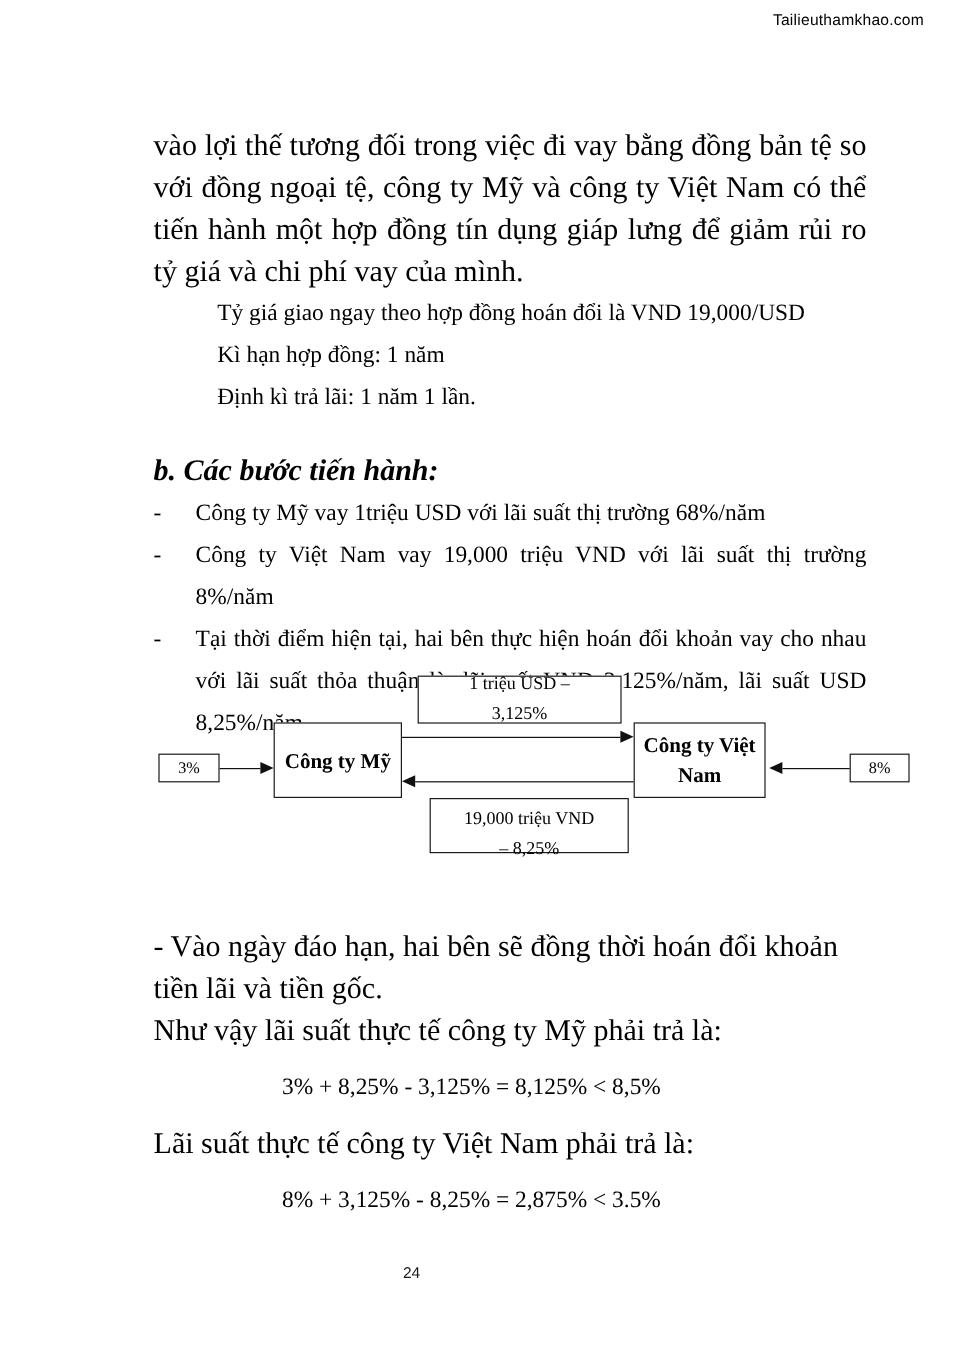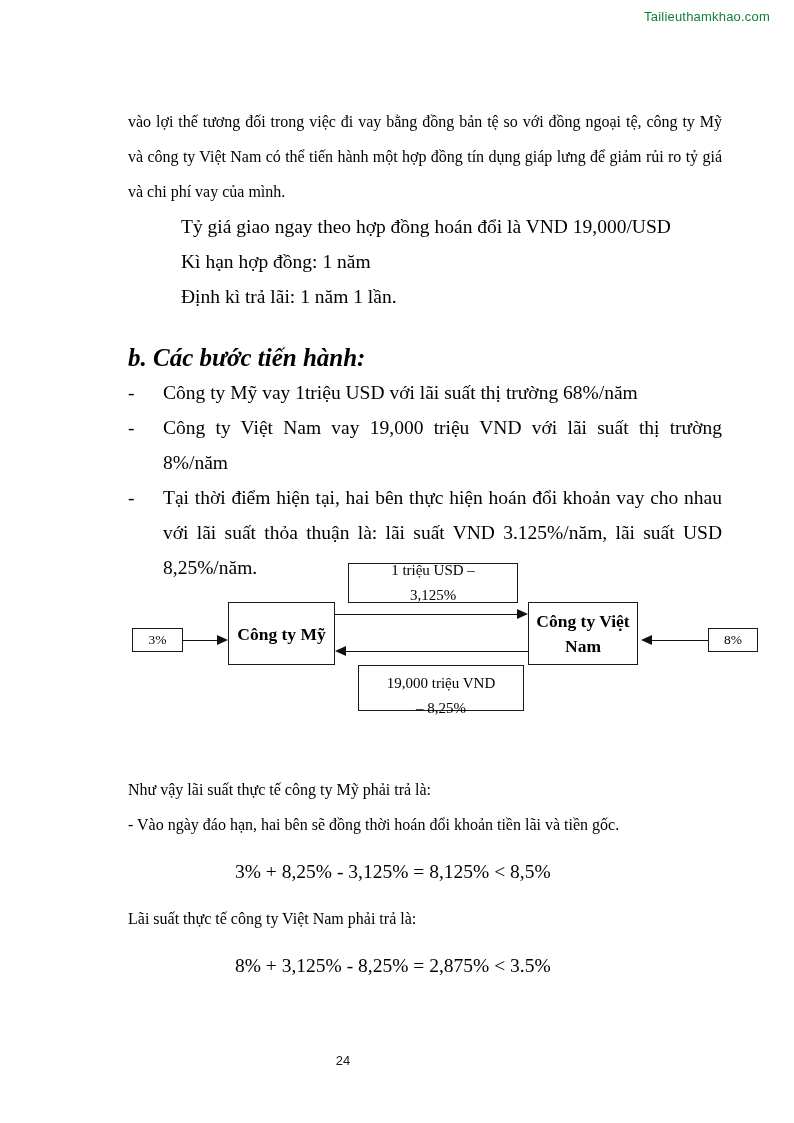--- a/index.html
+++ b/index.html
@@ -23,35 +23,35 @@
     background: #ffffff;
   }
 
   
   .watermark {
     position: absolute;
     right: 24px;
     top: 9px;
     font-family: "Liberation Sans", sans-serif;
     font-size: 13px;
-    color: #15803d;
+    color: #000000;
     letter-spacing: 0.2px;
     white-space: nowrap;
   }
 
   
   .body-text {
     position: absolute;
     left: 128px;
     top: 104px;
     width: 594px;
   }
   p.para {
     margin: 0;
-    font-size: 16px;
+    font-size: 25px;
     line-height: 35px;
     text-align: justify;
     text-justify: inter-word;
   }
   p.para.nojust { text-align: left; }
 
   .indent-line {
     margin: 0;
     font-size: 19.5px;
     line-height: 35px;
@@ -238,22 +238,22 @@
 
     <div class="hline" style="left:335px; top:66px; width:182px;"></div>
     <div class="arrowhead right" style="left:517px; top:60.5px;"></div>
 
     <div class="hline" style="left:346px; top:103px; width:182px;"></div>
     <div class="arrowhead left" style="left:335px; top:97.5px;"></div>
 
   </div>
 
   <div class="bottom-text">
+    <p class="para nojust">- Vào ngày đáo hạn, hai bên sẽ đồng thời hoán đổi khoản tiền lãi và tiền gốc.</p>
     <p class="para nojust">Như vậy lãi suất thực tế công ty Mỹ phải trả là:</p>
-    <p class="para nojust">- Vào ngày đáo hạn, hai bên sẽ đồng thời hoán đổi khoản tiền lãi và tiền gốc.</p>
     <div class="center-eq">3% + 8,25% - 3,125% = 8,125% &lt; 8,5%</div>
     <p class="para nojust">Lãi suất thực tế công ty Việt Nam phải trả là:</p>
     <div class="center-eq">8% + 3,125% - 8,25% = 2,875% &lt; 3.5%</div>
   </div>
 
   <div class="footer">
     <span>24</span>
   </div>
 
 </div>

